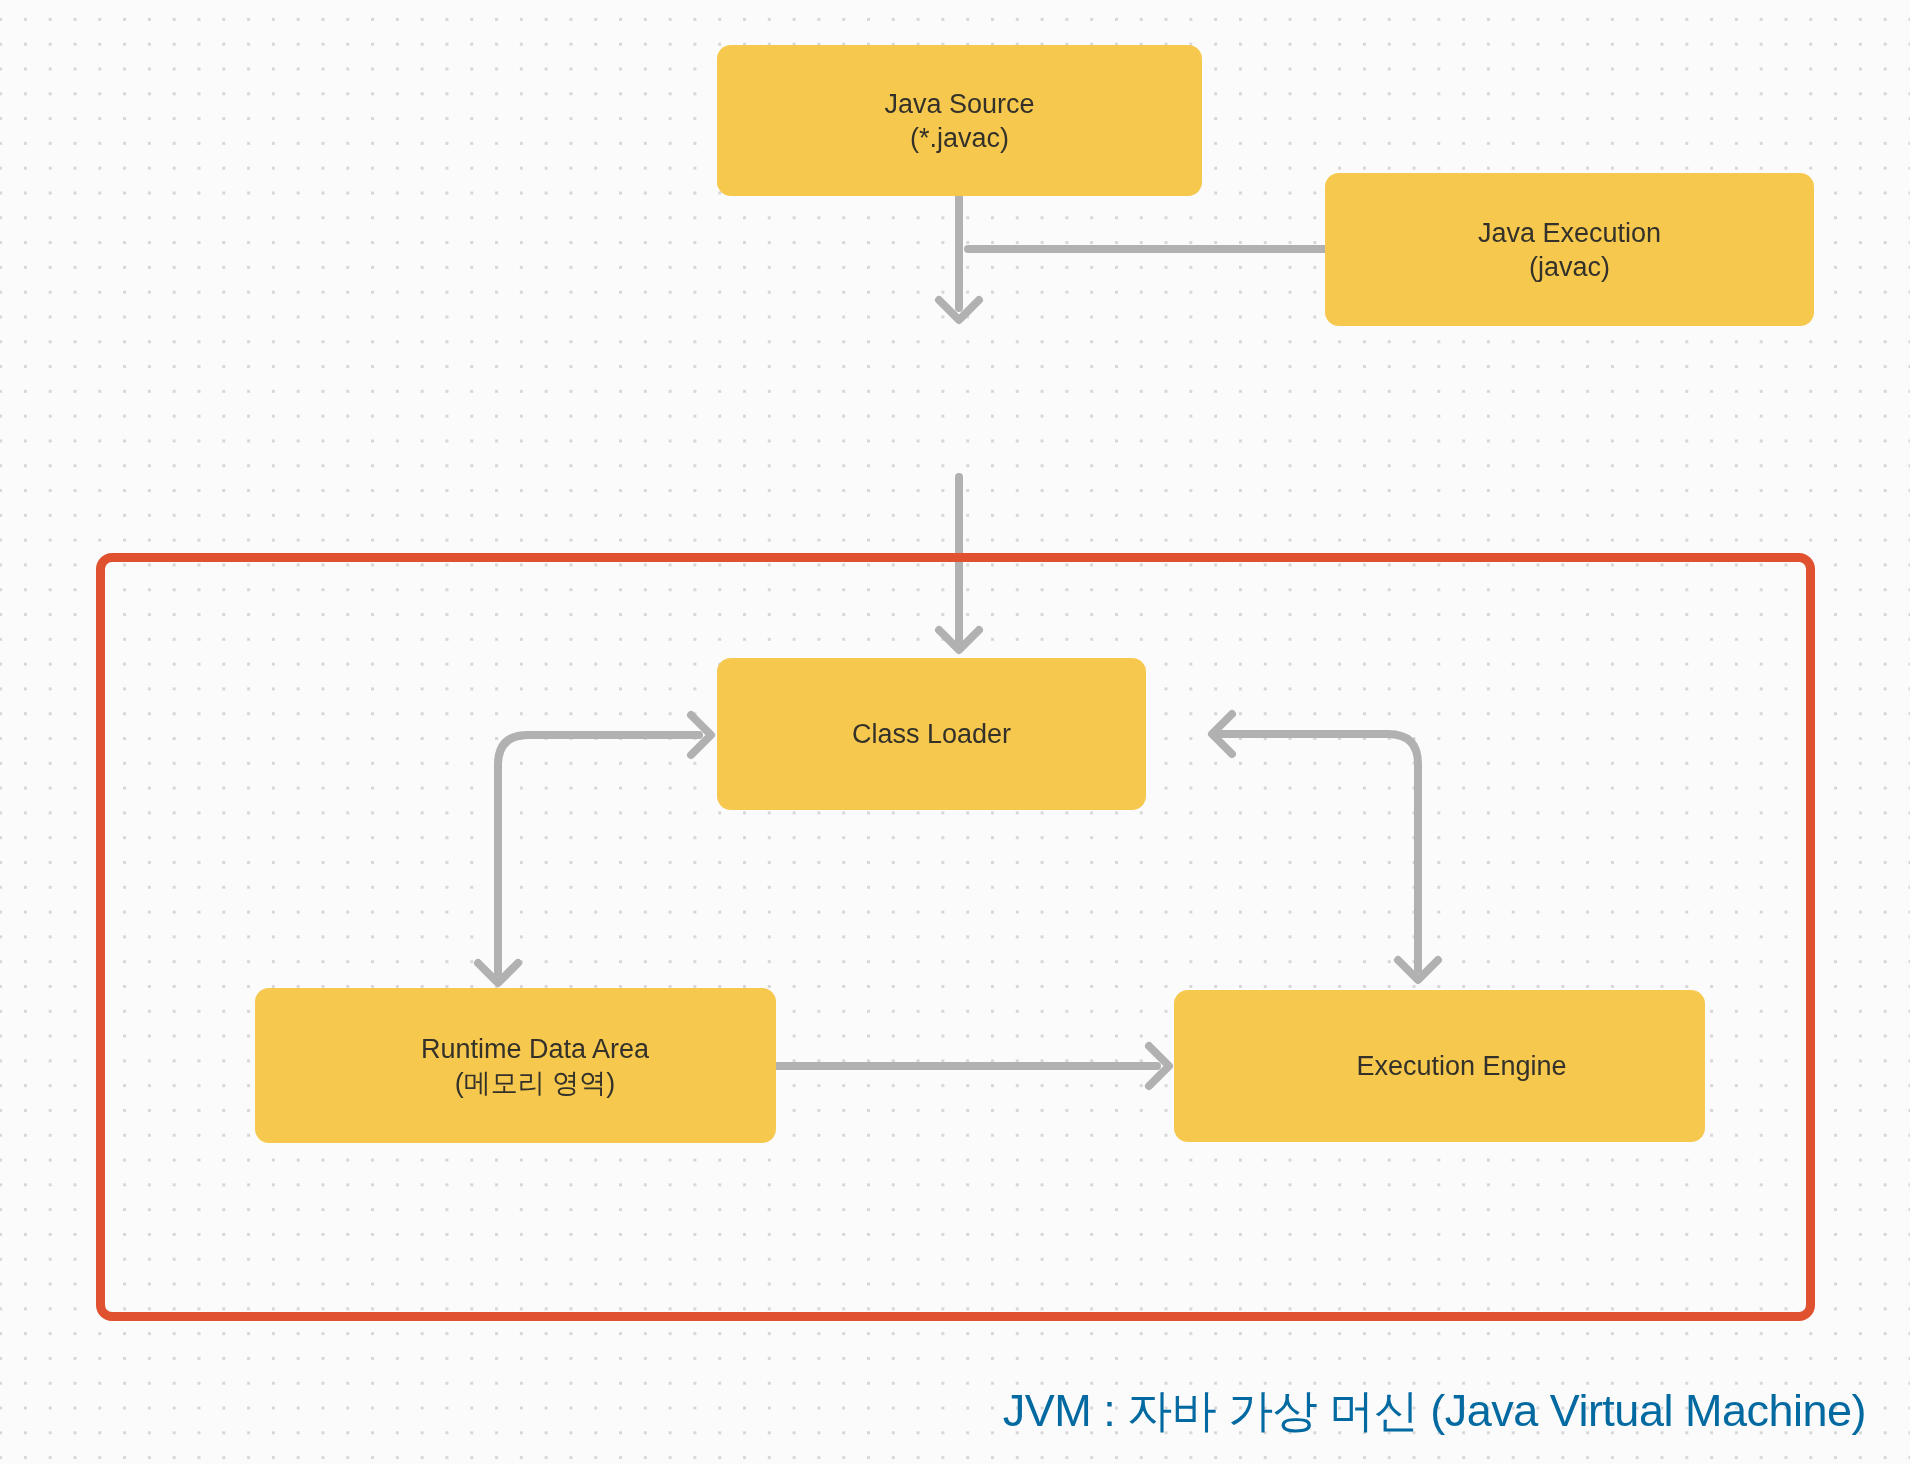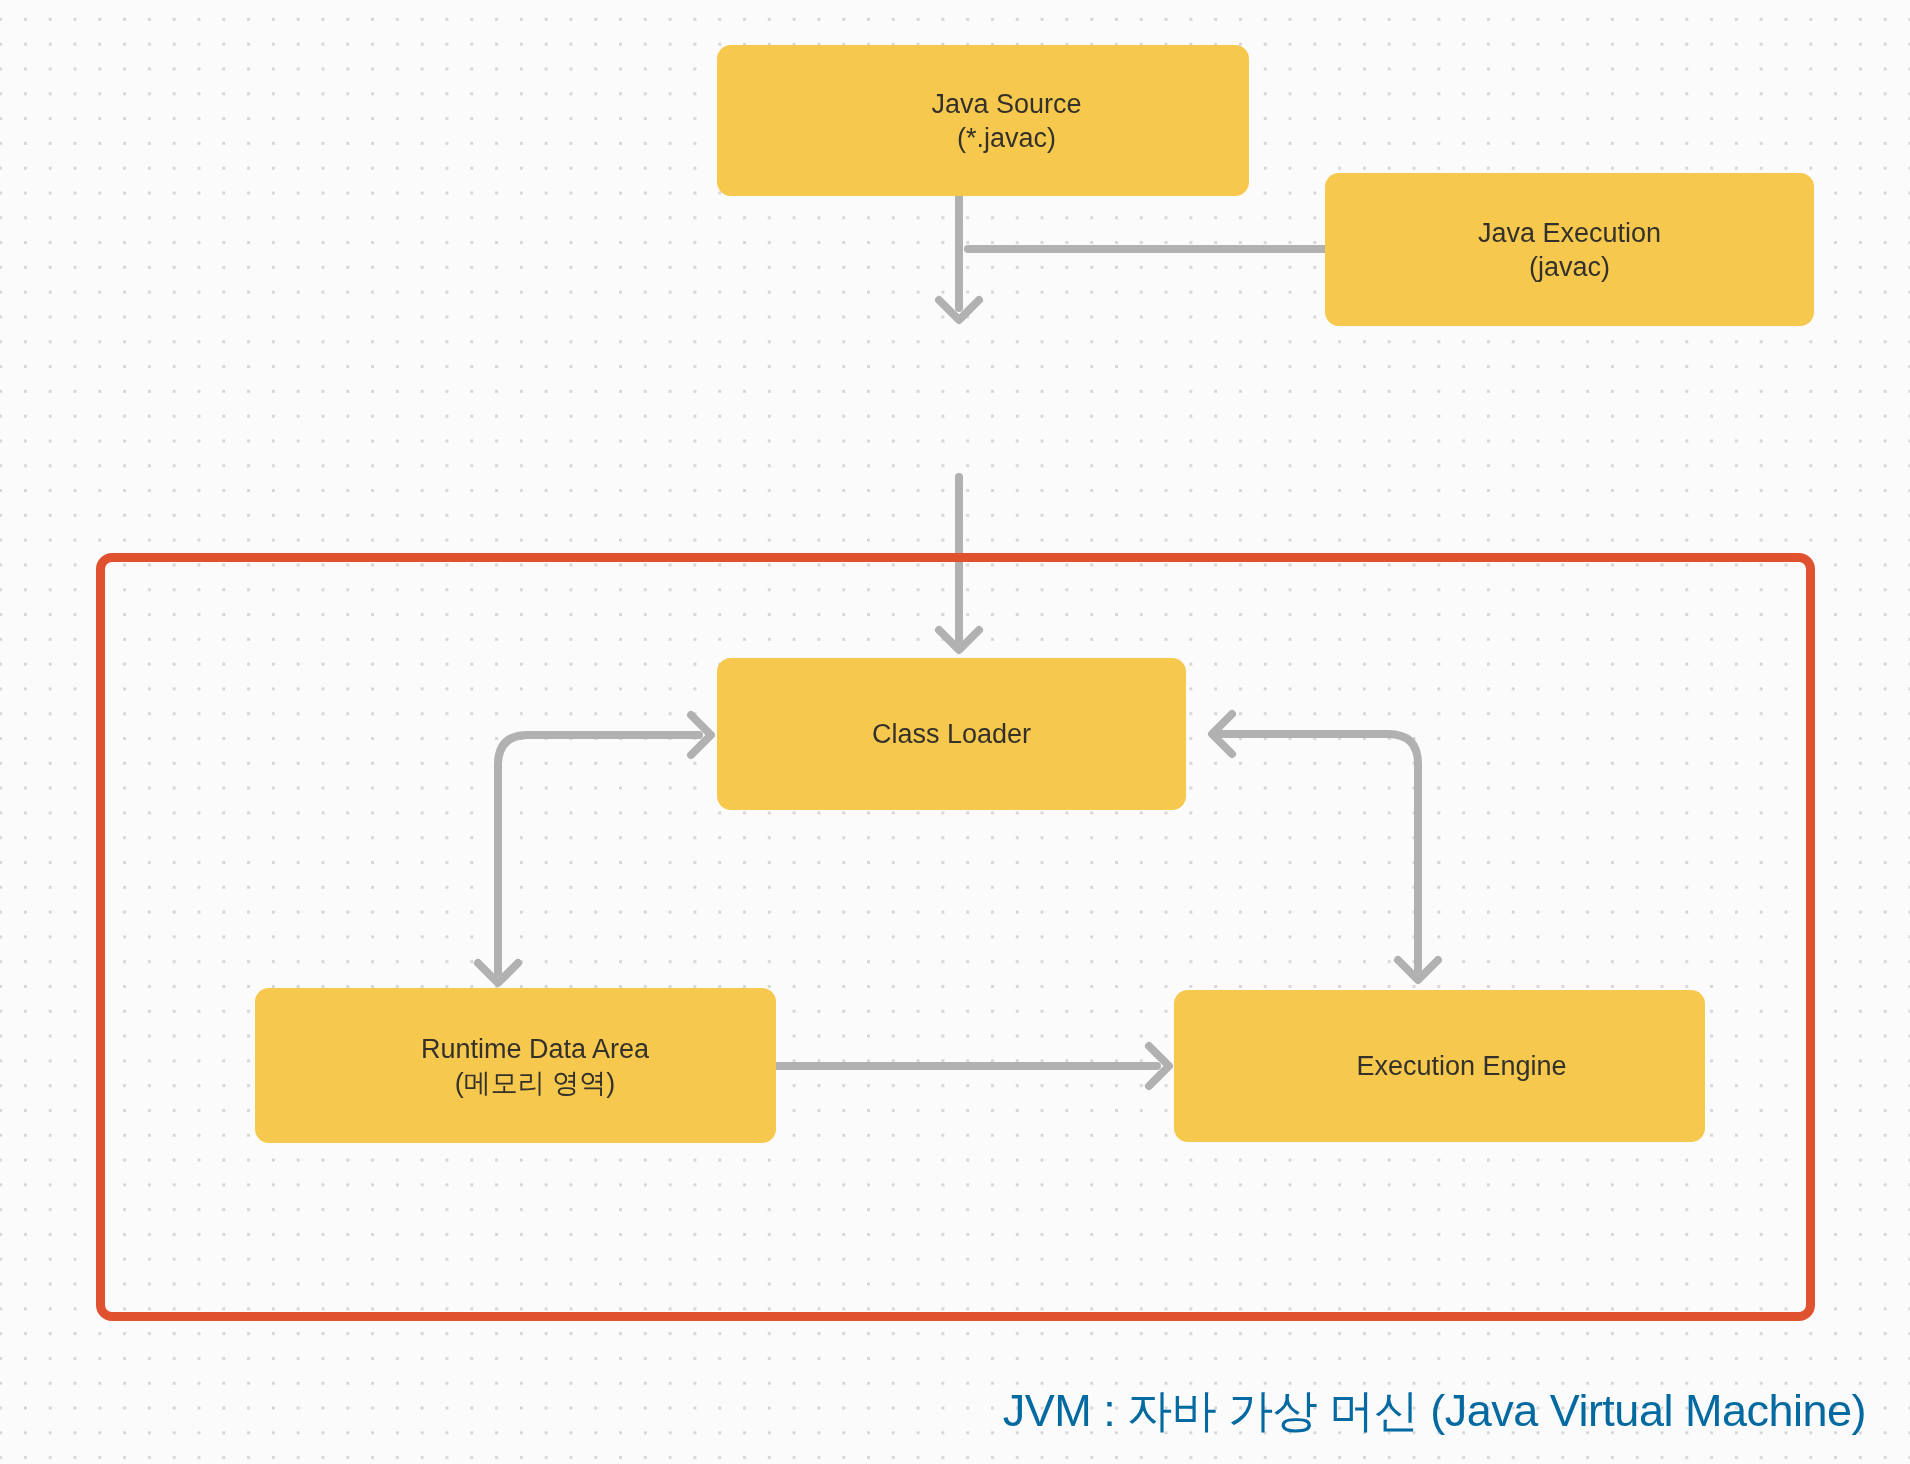--- a/index.html
+++ b/index.html
@@ -20,24 +20,24 @@
     border:9px solid #E0512F;border-radius:16px;
     box-sizing:border-box;z-index:2;background:transparent;
   }
   .node{
     position:absolute;z-index:3;
     background:#F6C84E;border-radius:14px;
     display:flex;flex-direction:column;align-items:center;justify-content:center;
     text-align:center;color:#33312A;
     font-size:27px;line-height:34px;font-weight:400;
   }
-  .node-java-source{left:717px;top:45px;width:485px;height:151px;padding-left:47px;}
+  .node-java-source{left:717px;top:45px;width:485px;height:151px;}
   .node-java-compiler{left:1325px;top:173px;width:489px;height:153px;}
   .node-java-bytecode{left:717px;top:326px;width:485px;height:151px;}
-  .node-class-loader{left:717px;top:658px;width:469px;height:152px;}
+  .node-class-loader{left:717px;top:658px;width:429px;height:152px;}
   .node-runtime-data-area{left:255px;top:988px;width:482px;height:155px;padding-left:39px;}
   .node-execution-engine{left:1174px;top:990px;width:487px;height:152px;padding-left:44px;}
   .caption{
     position:absolute;right:44px;top:1381px;z-index:3;
     font-size:45px;font-weight:400;color:#0369a1;letter-spacing:-0.5px;
     white-space:nowrap;
   }
 </style>
 </head>
 <body>

